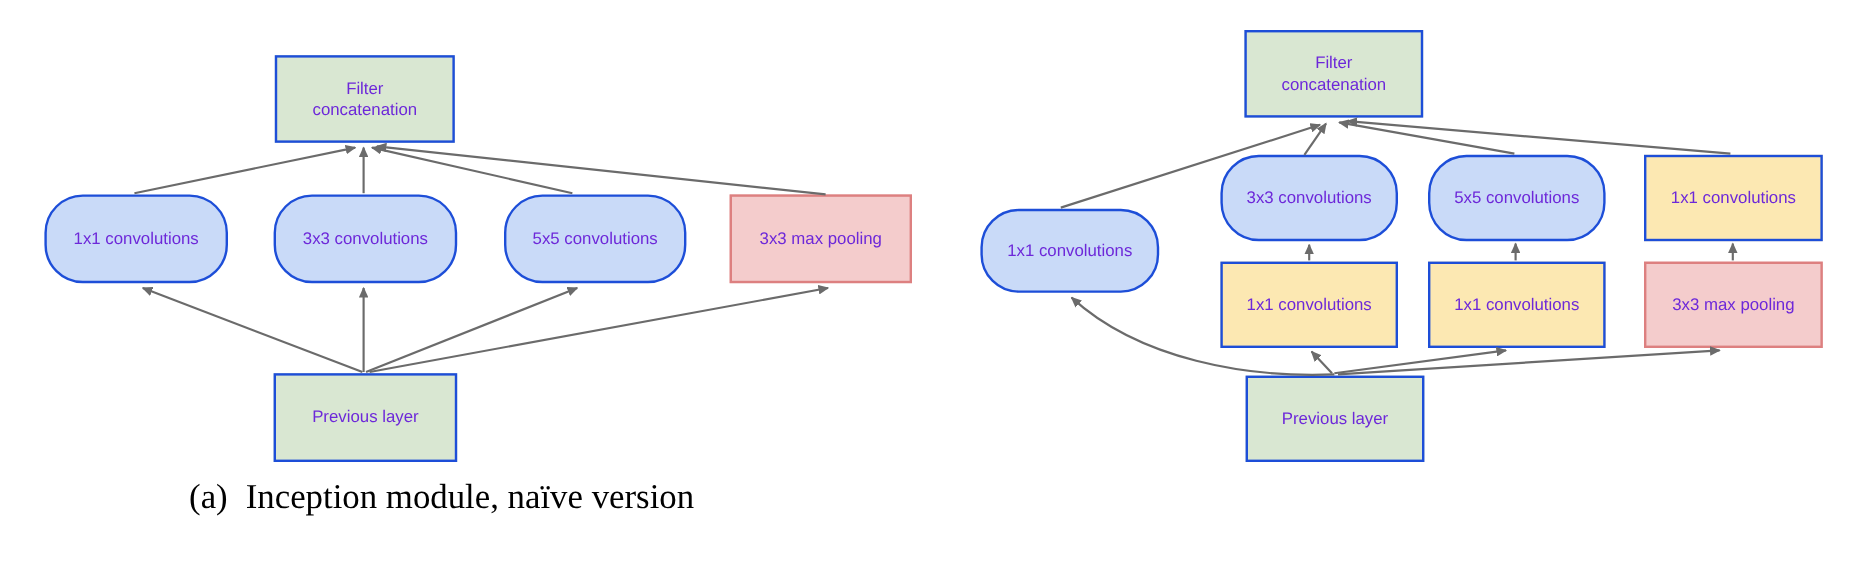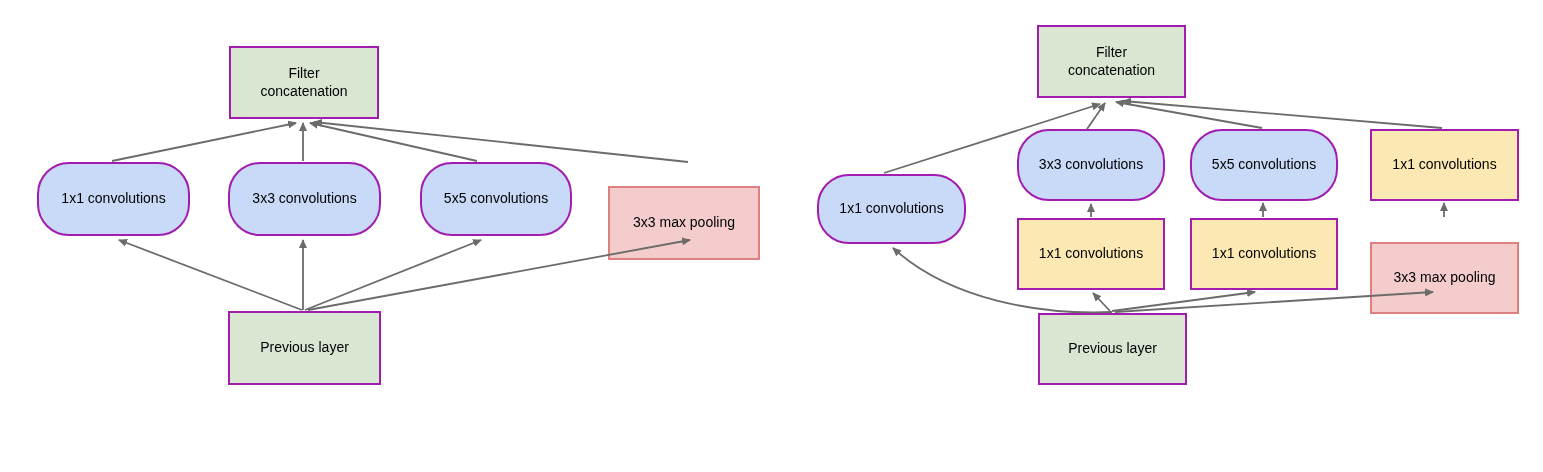--- a/index.html
+++ b/index.html
@@ -9,29 +9,29 @@
     background:#ffffff;
     font-family:"Liberation Sans",sans-serif;
     overflow:hidden;
   }
   .arrows{position:absolute;left:0;top:0;z-index:2;pointer-events:none;}
   .node{
     position:absolute;z-index:1;
     box-sizing:border-box;
     display:flex;align-items:center;justify-content:center;
     text-align:center;
-    font-size:14px;line-height:1.25;color:#000000;
-    border:2px solid #a21caf;
+    font-size:14px;line-height:1.25;color:#6d28d9;
+    border:2px solid #1d4ed8;
   }
   .node span{display:block;}
   .node .narrow{max-width:104px;}
   .green{background:#d9e7d2;}
   .blue{background:#c9daf8;border-radius:32px;}
   .yellow{background:#fce8b2;}
-  .pink{background:#f4cccc;border-color:#dd8080;margin-top:24px;}
+  .pink{background:#f4cccc;border-color:#dd8080;}
   .caption{
     position:absolute;z-index:1;
     font-family:"Liberation Serif",serif;
     font-size:29px;color:#000;
     text-align:center;white-space:nowrap;
   }
   .cap-label{display:inline-block;margin-right:15px;}
 </style>
 </head>
 <body>
@@ -83,20 +83,23 @@
   </div>
   <div class="node blue" style="left:420px;top:162px;width:152px;height:74px;">
     <span>5x5 convolutions</span>
   </div>
   <div class="node pink" style="left:608px;top:162px;width:152px;height:74px;">
     <span>3x3 max pooling</span>
   </div>
   <div class="node green" style="left:228px;top:311px;width:153px;height:74px;">
     <span>Previous layer</span>
   </div>
+  <div class="caption" style="left:68px;top:398px;width:600px;">
+    <span class="cap-label">(a)</span><span>Inception module, naïve version</span>
+  </div>
 
   <div class="node green" style="left:1037px;top:25px;width:149px;height:73px;">
     <span class="narrow">Filter concatenation</span>
   </div>
   <div class="node blue" style="left:817px;top:174px;width:149px;height:70px;">
     <span>1x1 convolutions</span>
   </div>
   <div class="node blue" style="left:1017px;top:129px;width:148px;height:72px;">
     <span>3x3 convolutions</span>
   </div>

